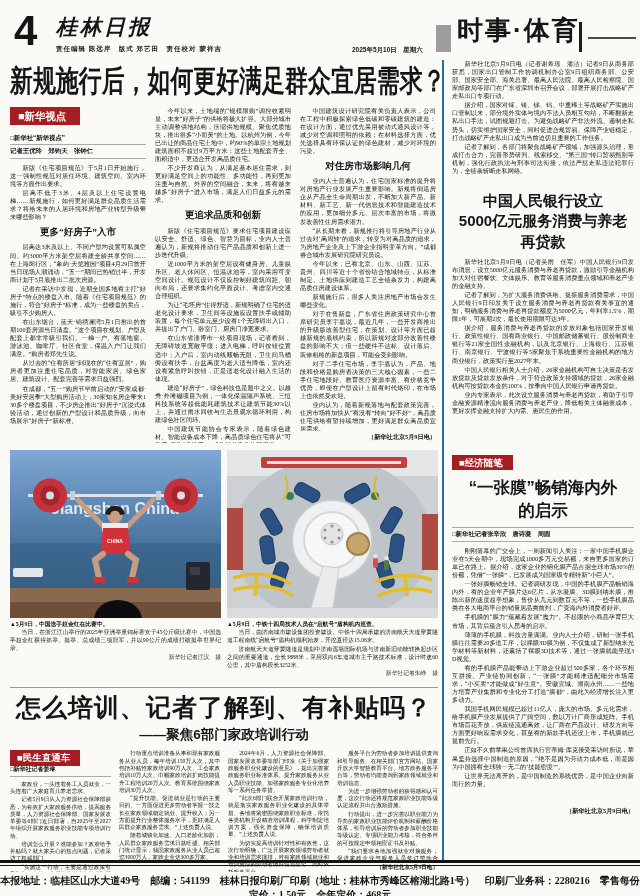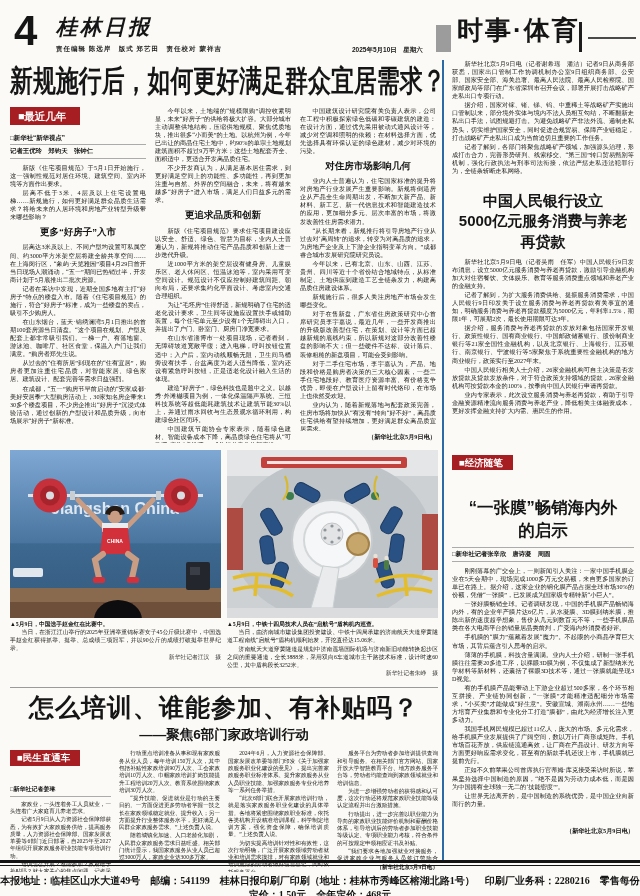--- a/index.html
+++ b/index.html
@@ -33,21 +33,21 @@
   .cols3 { display:flex; gap:9px; height:336px; overflow:hidden; margin-top:2px;
            font-size:6.2px; line-height:1.3; }
   .colm { width:136px; display:flex; flex-direction:column; }
   .fill { flex:1; overflow:hidden; }
   p { text-indent:2em; text-align:justify; word-break:break-all; margin:0 0 1px; }
   .subhead { font:700 9.5px/1.3 "Liberation Sans", sans-serif; text-align:center;
              text-indent:0; margin:5px 0; }
   .kicker-box { display:inline-block; background:#a61e22; color:#fff;
                 font:700 10.5px/1 "Liberation Sans", sans-serif;
                 padding:4px 14px 4px 8px; margin-bottom:6px; }
-  .kicker-box.small { font-size:9.5px; padding:3px 10px 3px 7px; margin-bottom:20px; }
+  .kicker-box.small { font-size:9.5px; padding:3px 10px 3px 7px; margin-bottom:0; }
   .src-byline { font-size:6.4px; margin-bottom:5px; font-family:"Liberation Sans", sans-serif; }
   .src-byline > div { padding:2.5px 0 2px; border-bottom:1px solid #ababab; font-weight:700; }
   .dateline { text-align:right; text-indent:0; font-weight:700; margin-top:2px; }
 
   
   .photos { display:flex; gap:6px; margin-top:7px; }
   figure { width:211px; }
   figure svg { display:block; width:211px; height:168px; }
   .caption { font-size:5.8px; line-height:1.35; margin-top:3px; }
   .caption p:first-child { text-indent:0; font-weight:700; }
@@ -101,21 +101,21 @@
   <div class="hdr-section">时事·体育</div>
   <div class="hdr-vbar"></div>
   <div class="hdr-hline"></div>
 
   <div class="main">
     <h1 class="main-headline">新规施行后，如何更好满足群众宜居需求？</h1>
 
     <div class="cols3">
       <div class="colm">
         <div>
-          <span class="kicker-box">■最近几年</span>
+          <span class="kicker-box">■新华视点</span>
         </div>
         <div class="src-byline">
           <div>□新华社“新华视点”</div>
           <div>记者王优玲　郑钧天　张钟仁</div>
         </div>
         <div class="fill">
           <div>
               <p>新版《住宅项目规范》于5月1日开始施行，这一强制性规范对居住环境、建筑空间、室内环境等方面作出要求。</p>
               <p>层高不低于3米、4层及以上住宅设置电梯……新规施行，如何更好满足群众品质生活需求？将给未来的人居环境和房地产业转型升级带来哪些影响？</p>
             </div>
@@ -277,21 +277,21 @@
               <p>当日，由济南城市建设集团投资建设、中铁十四局承建的济南航天大道穿黄隧道工程南线“启航号”盾构机顺利始发，开挖直径达15.06米。</p>
               <p>济南航天大道穿黄隧道是规划中济南遥墙国际机场与济南新旧动能转换起步区之间的重要通道，全长3888米，采用双向6车道城市主干路技术标准，设计时速60公里，其中盾构段长3252米。</p>
             </div>
           <p class="credit">新华社记者朱峥　摄</p>
         </figcaption>
       </figure>
     </div>
 
     
     <hr class="bot-divider">
-    <h2 class="bot-headline">怎么培训、谁能参加、有补贴吗？</h2>
+    <h2 class="bot-headline">怎么培训、记者了解到、有补贴吗？</h2>
     <h3 class="bot-subtitle">——聚焦6部门家政培训行动</h3>
 
     <div class="cols4">
       <div class="col4">
         <div>
           <span class="kicker-box small">■民生直通车</span>
         </div>
         <div class="byline-simple">□新华社记者姜琳</div>
         <div class="fill">
             <p>家政业，一头连着务工人员就业，一头连着广大家庭育儿养老需求。</p>

